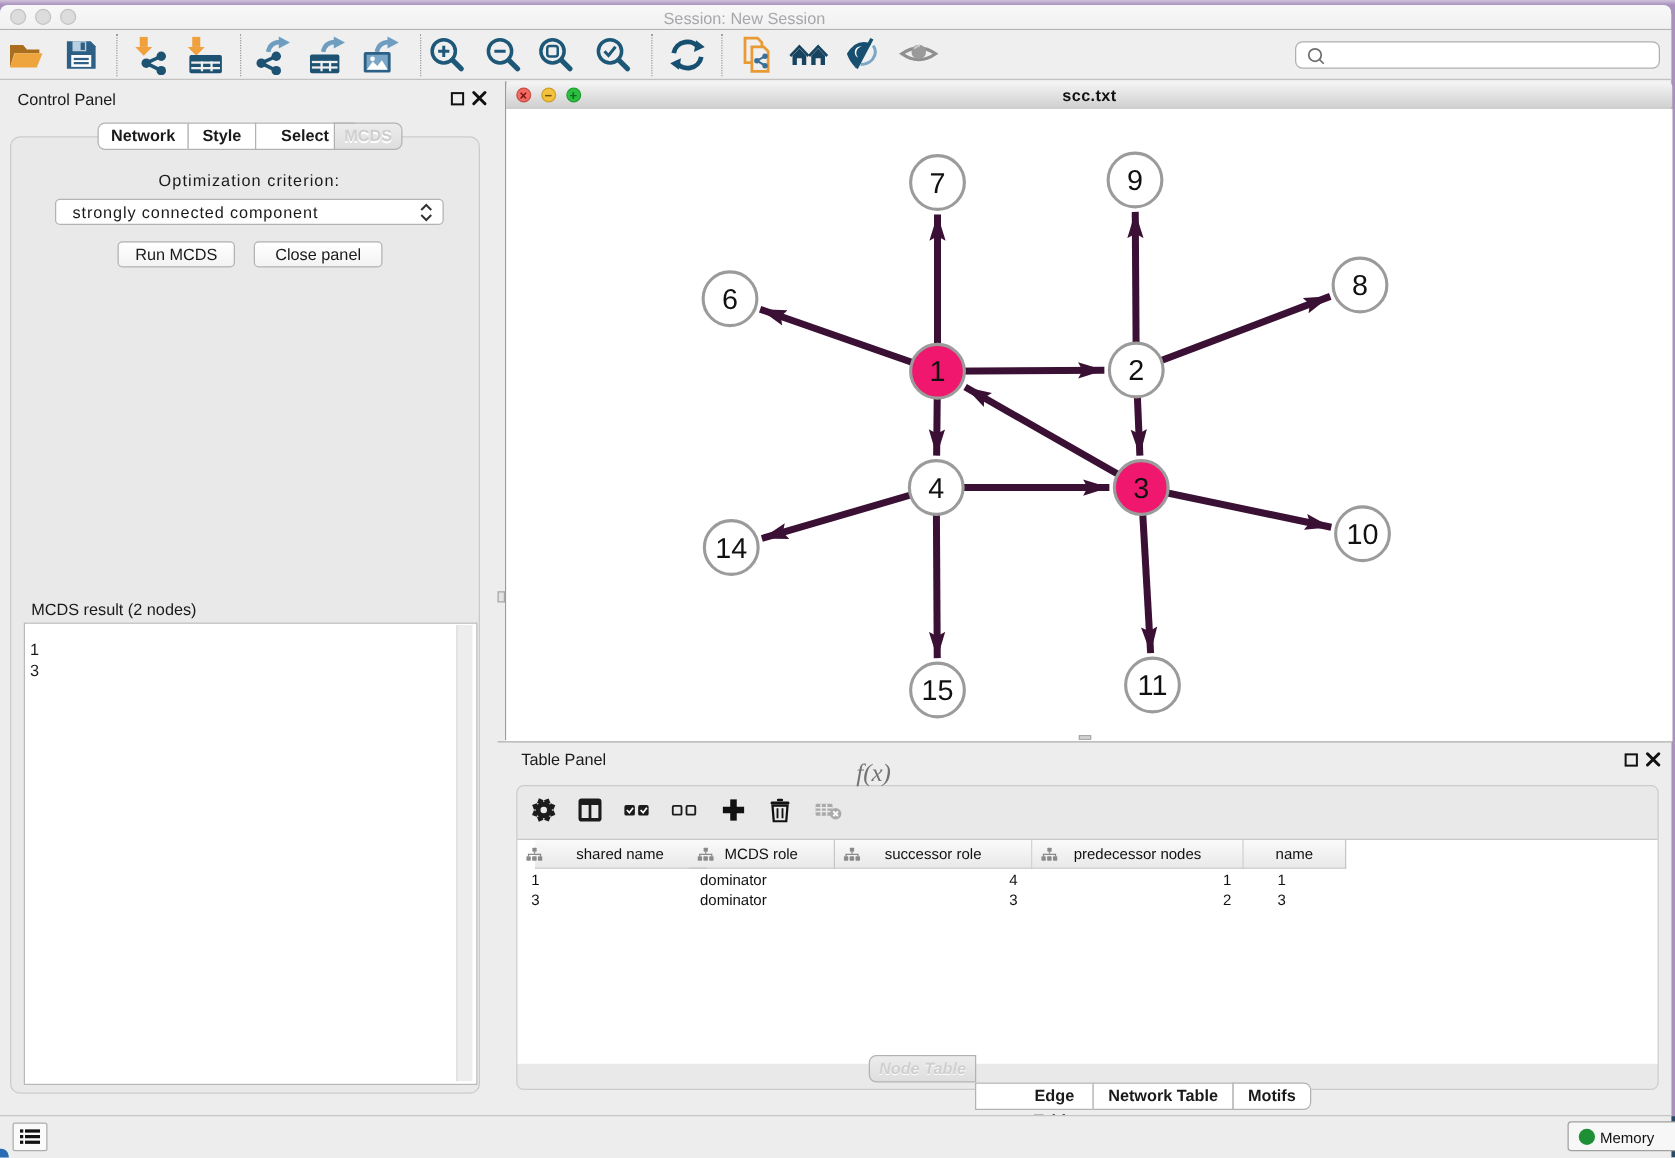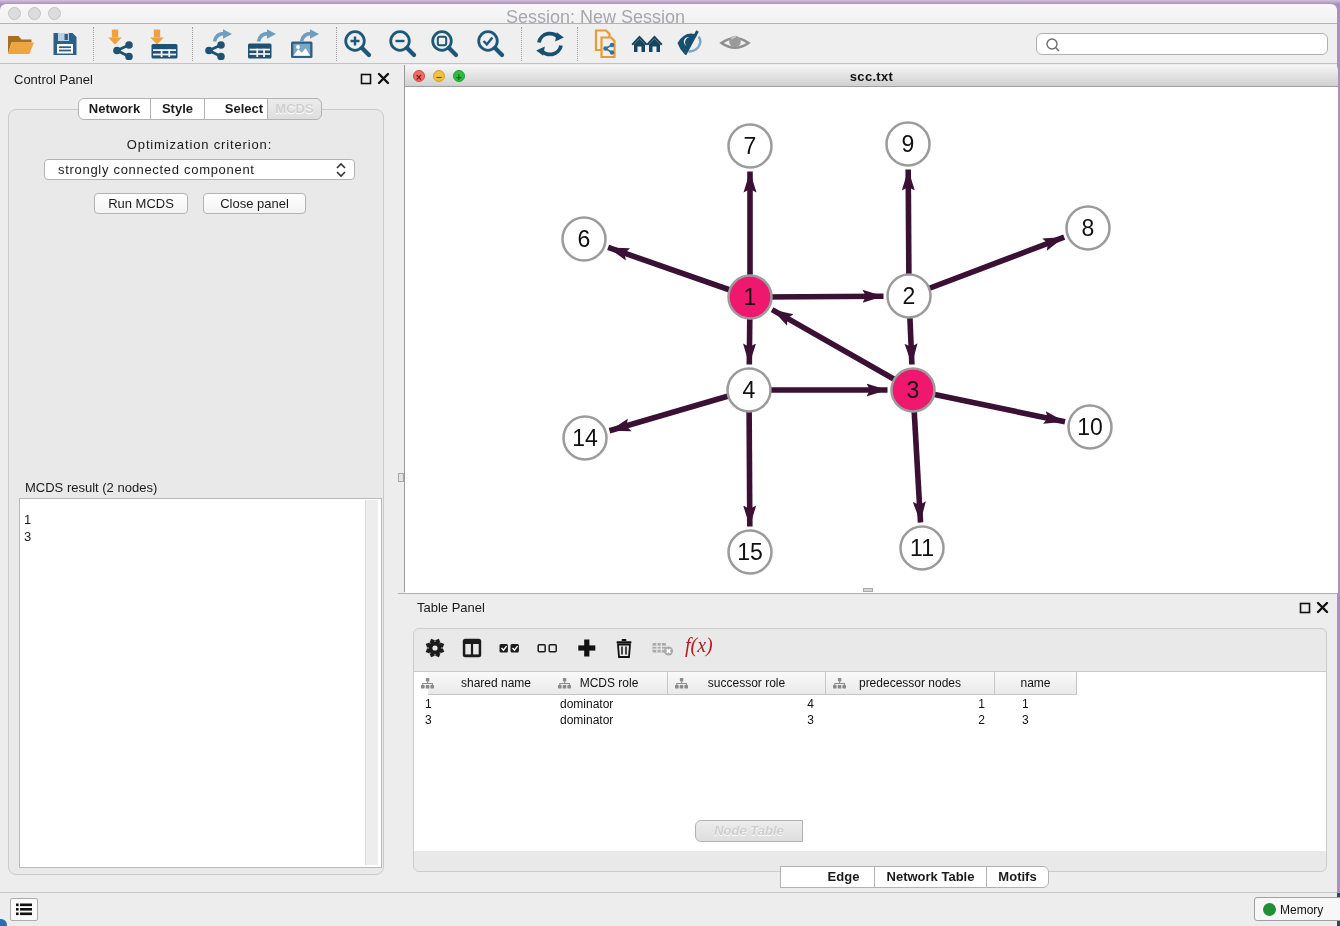--- a/index.html
+++ b/index.html
@@ -4,21 +4,21 @@
 * { margin:0; padding:0; box-sizing:border-box; }
 html,body { width:1340px; height:926px; overflow:hidden; font-family:"Liberation Sans",sans-serif; }
 body { position:relative; background:#ededed; }
 .abs { position:absolute; }
 
 #purpletop { left:0; top:0; width:1340px; height:11px; background:linear-gradient(#cfc2da,#aa90bf 4px,#aa90bf); }
 #purpleright { left:1337px; top:4px; width:3px; height:891px; background:#a991bd; }
 #bluebr { left:1337px; top:893px; width:3px; height:33px; background:#274a6a; }
 #titlebar { left:0; top:4px; width:1337px; height:20px; background:linear-gradient(#f8f8f8,#f1f1f1); border-bottom:1px solid #b3b3b3; border-radius:6px 6px 0 0; }
 .tl { position:absolute; top:3px; width:13px; height:13px; border-radius:50%; background:#dcdcdc; border:1px solid #c3c3c3; }
-#wintitle { left:0; top:7px; width:1191px; text-align:center; font-size:18px; color:#a9a6ab; }
+#wintitle { left:0; top:7px; width:1191px; text-align:center; font-size:13px; color:#a9a6ab; }
 #toolbar { left:0; top:24px; width:1337px; height:40px; background:#efefef; border-bottom:1px solid #c2c2c2; }
 .tsep { position:absolute; top:3px; height:34px; width:0; border-left:1px dotted #9e9e9e; }
 .ticon { position:absolute; top:4px; width:32px; height:32px; }
 #search { left:1036px; top:33px; width:292px; height:22px; background:#fff; border:1px solid #b0b0b0; border-radius:6px; }
 
 #cphead { left:14px; top:72px; font-size:13px; color:#1a1a1a; }
 #cpbody { left:8px; top:109px; width:376px; height:766px; background:#e9e9e9; border:1px solid #cbcbcb; border-radius:8px; }
 .seg { position:absolute; height:22px; background:#fff; border:1px solid #b2b2b2; font-size:13px; font-weight:bold; color:#1a1a1a; text-align:center; line-height:20px; }
 .segsel { background:linear-gradient(#ececec,#dedede); color:#cfcfcf; text-shadow:0 1px 0 #fff; }
 #optlabel { left:0px; top:137px; width:399px; text-align:center; font-size:13px; letter-spacing:0.85px; color:#1a1a1a; }
@@ -334,21 +334,21 @@
     <rect x="0.5" y="5" width="13.5" height="9.5" rx="1" fill="#aaaaaa"></rect>
     <g stroke="#e9e9e9" stroke-width="1.2">
       <line x1="0.5" y1="8.2" x2="14" y2="8.2"></line>
       <line x1="0.5" y1="11.2" x2="14" y2="11.2"></line>
       <line x1="4.9" y1="5" x2="4.9" y2="14.5"></line>
       <line x1="9.3" y1="5" x2="9.3" y2="14.5"></line>
     </g>
     <circle cx="16.5" cy="13" r="4.6" fill="#aaaaaa"></circle>
     <path d="M14.6,11.1 L18.4,14.9 M18.4,11.1 L14.6,14.9" stroke="#fff" stroke-width="1.5"></path>
   </svg>
-<div class="abs" style="left:685px;top:634px;font-family:'Liberation Serif',serif;font-style:italic;font-size:20px;color:#b91c1c;">f(x)</div>
+<div class="abs" style="left:685px;top:608px;font-family:'Liberation Serif',serif;font-style:italic;font-size:20px;color:#737373;">f(x)</div>
 <div class="abs" id="tptable"></div>
 <div class="hcell" style="left:428px;width:137px;">shared name</div>
 <div class="abs" style="left:421px;top:678px;">
     <svg width="13" height="11" viewBox="0 0 13 11">
       <g fill="#8a8a8a">
         <rect x="4.9" y="0" width="3.4" height="3.4" rx="0.6"></rect>
         <rect x="6.1" y="3.4" width="1" height="1.6"></rect>
         <rect x="1.8" y="5" width="9.6" height="1"></rect>
         <rect x="1.3" y="5" width="1" height="2"></rect>
         <rect x="10.9" y="5" width="1" height="2"></rect>
@@ -407,21 +407,21 @@
 <div class="tcell" style="left:425px;top:697px;">1</div>
 <div class="tcell" style="left:560px;top:697px;">dominator</div>
 <div class="tcell" style="left:668px;top:697px;width:146px;text-align:right;">4</div>
 <div class="tcell" style="left:826px;top:697px;width:159px;text-align:right;">1</div>
 <div class="tcell" style="left:1022px;top:697px;">1</div>
 <div class="tcell" style="left:425px;top:713px;">3</div>
 <div class="tcell" style="left:560px;top:713px;">dominator</div>
 <div class="tcell" style="left:668px;top:713px;width:146px;text-align:right;">3</div>
 <div class="tcell" style="left:826px;top:713px;width:159px;text-align:right;">2</div>
 <div class="tcell" style="left:1022px;top:713px;">3</div>
-<div class="seg segsel" style="left:695px;top:820px;width:108px;border-radius:6px 0 0 6px;font-style:italic;">Node Table</div>
+<div class="seg segsel" style="left:695px;top:844px;width:86px;border-radius:6px 0 0 6px;font-style:italic;">Node Table</div>
 <div class="seg" style="left:780px;top:866px;width:95px;padding-left:32px;">Edge Table</div>
 <div class="seg" style="left:874px;top:866px;width:113px;">Network Table</div>
 <div class="seg" style="left:986px;top:866px;width:63px;border-radius:0 6px 6px 0;">Motifs</div>
 
 <div class="abs" id="statusbar"></div>
 <div class="abs" id="bluearc"></div>
 <div class="abs" id="listbtn">
     <svg width="26" height="21" viewBox="0 0 26 21">
       <g fill="#111">
         <rect x="5" y="4.5" width="2.6" height="2.6"></rect>

